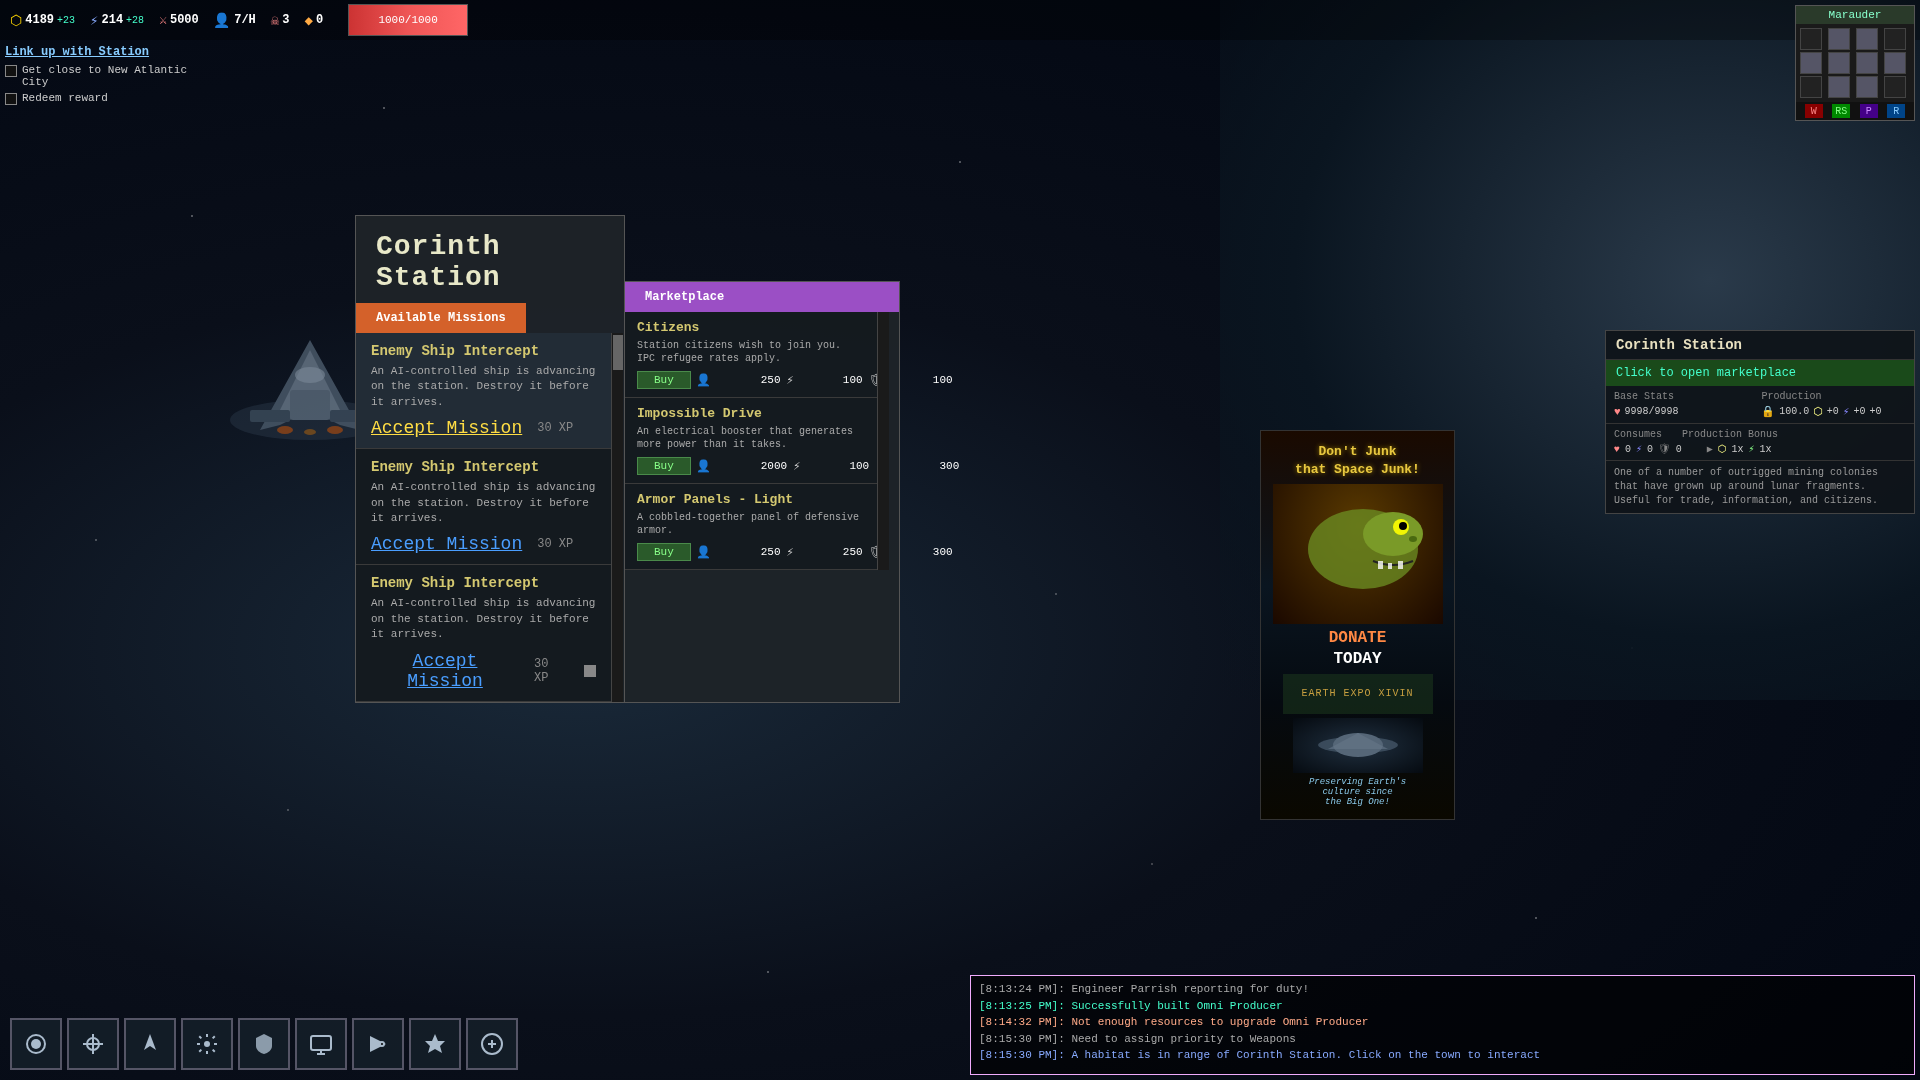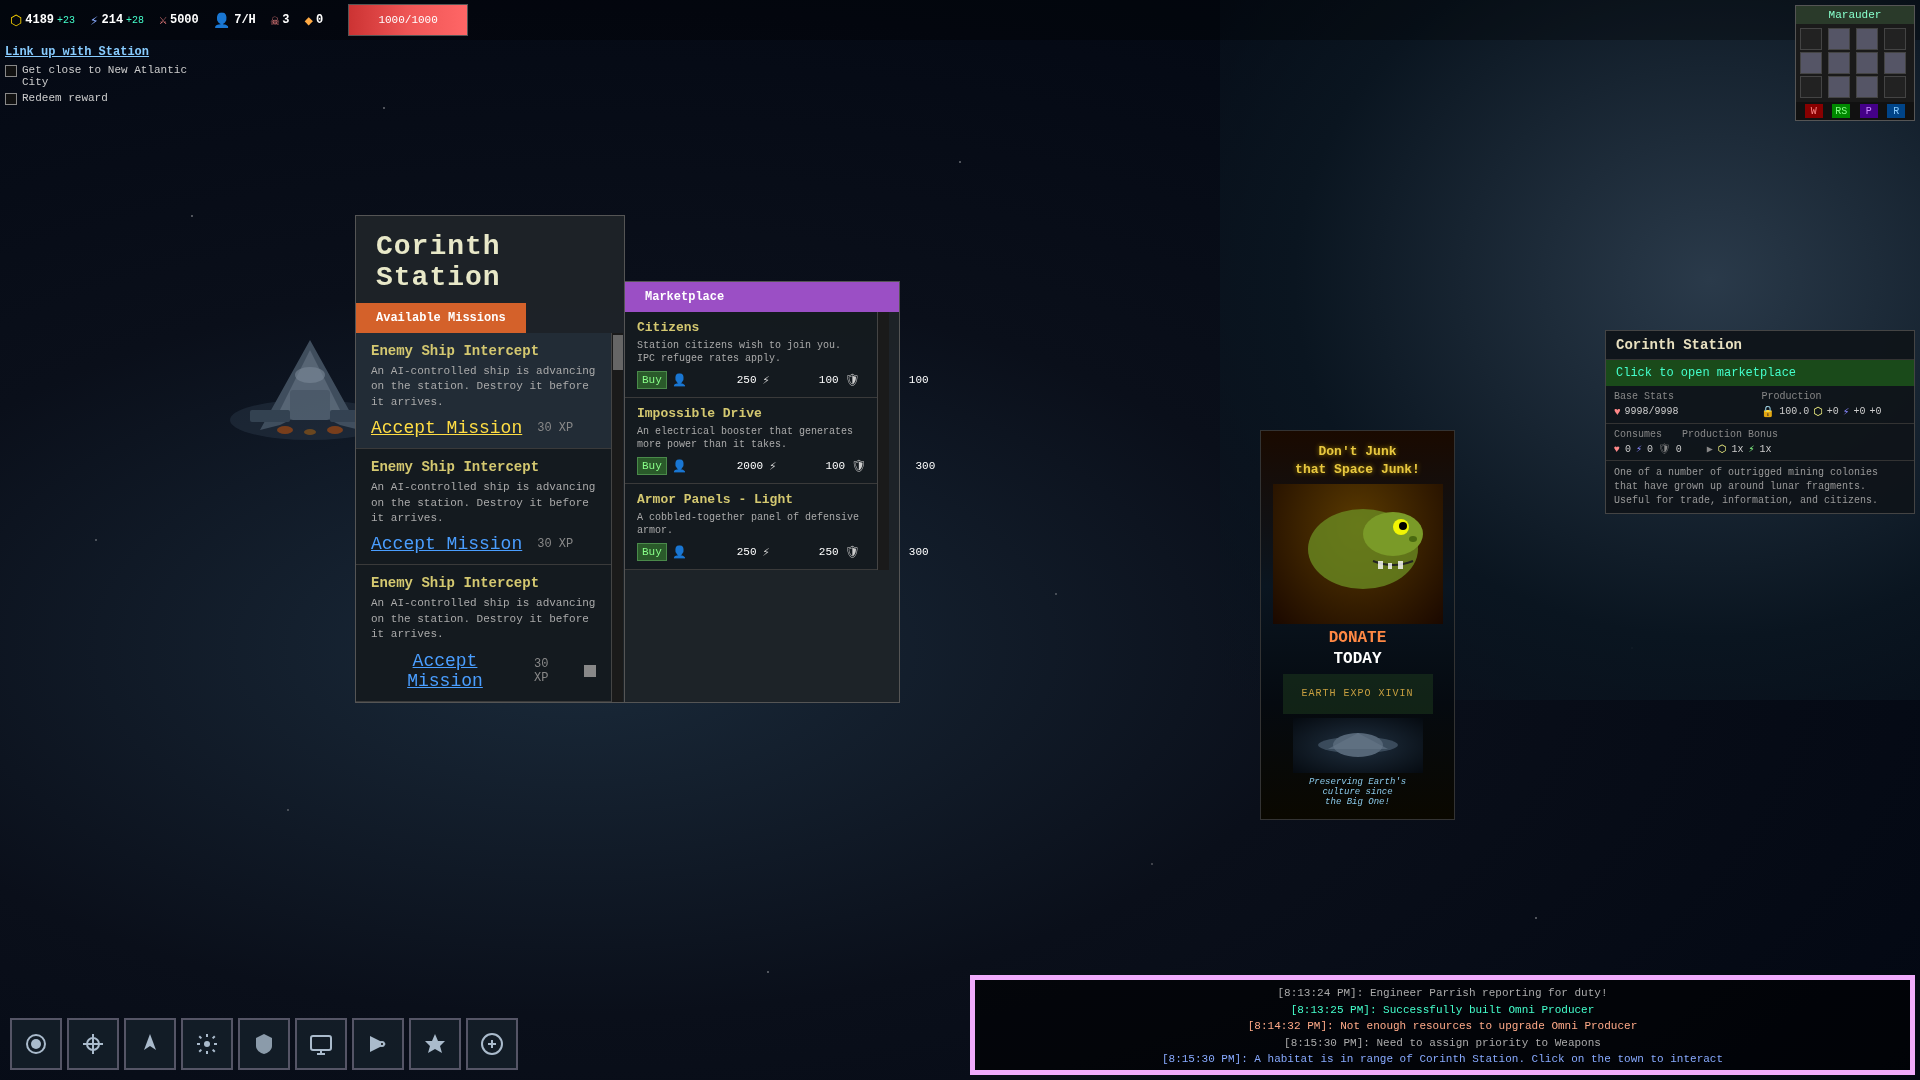--- a/index.html
+++ b/index.html
@@ -274,21 +274,21 @@
     }
     .market-row {
       display: flex;
       align-items: center;
       gap: 6px;
     }
     .buy-btn {
       background: #2a5a2a;
       color: #8f8;
       border: 1px solid #4a8a4a;
-      padding: 2px 4px;
+      padding: 2px 16px;
       font-size: 11px;
       cursor: pointer;
       font-family: 'Courier New', monospace;
     }
     .market-icon {
       color: #ccc;
       font-size: 12px;
     }
     .market-val {
       color: #fff;
@@ -410,25 +410,24 @@
     }
 
     
     .bottom-log {
       position: absolute;
       bottom: 5px;
       left: 970px;
       right: 5px;
       height: 100px;
       background: rgba(0,0,0,0.6);
-      border: 5px solid #f0abfc;
+      border: 1px solid #f0abfc;
       z-index: 10;
       padding: 5px 8px;
       overflow: hidden;
-      text-align: center;
     }
     .log-entry {
       font-size: 11px;
       color: #aaa;
       line-height: 1.5;
     }
     .log-entry.highlight { color: #4fc; }
     .log-entry.warning { color: #fa8; }
     .log-entry.info { color: #8af; }
 

